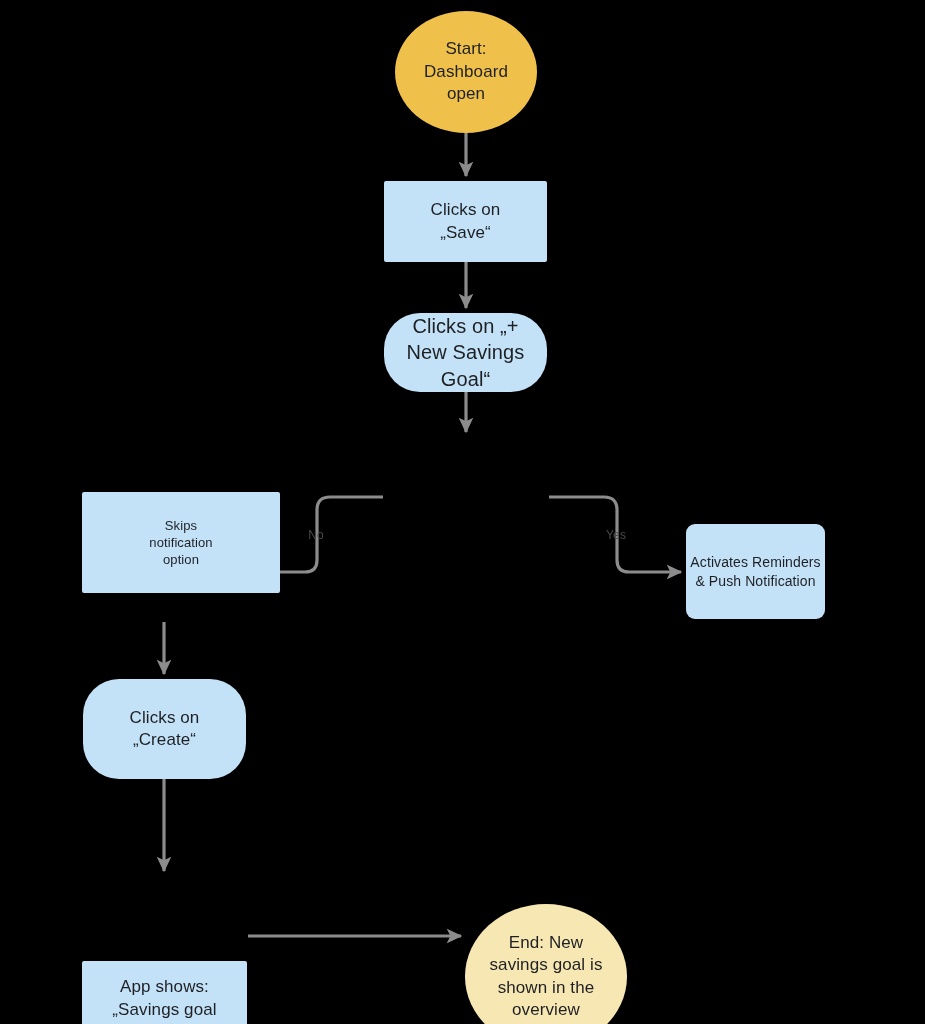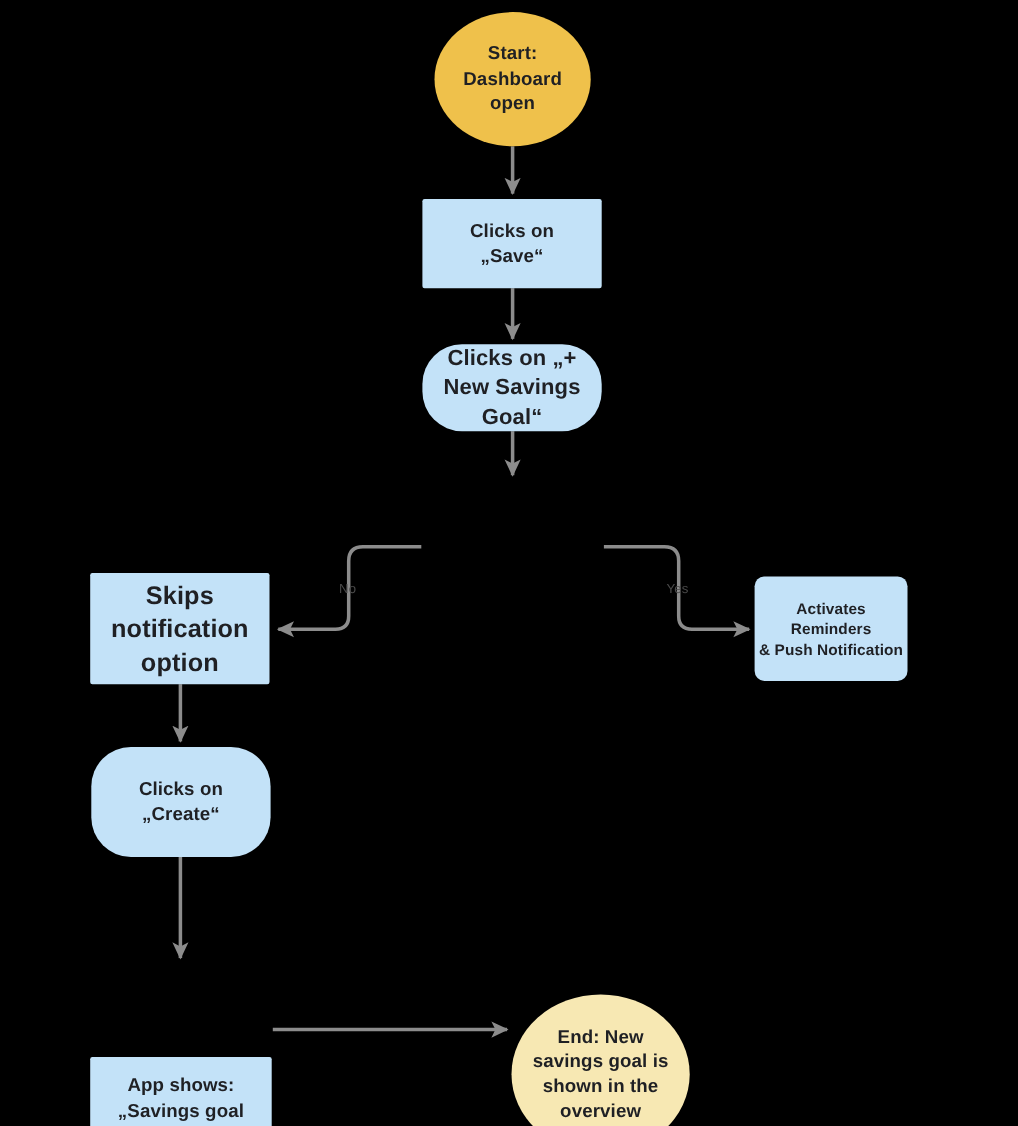--- a/index.html
+++ b/index.html
@@ -21,21 +21,20 @@
     position: absolute;
     box-sizing: border-box;
     display: flex;
     align-items: center;
     justify-content: center;
     text-align: center;
     color: #1f2024;
     line-height: 1.32;
     white-space: pre-line;
     letter-spacing: 0.1px;
-    font-weight: bold;
   }
   .shape-ellipse  { border-radius: 50%; }
   .shape-rect     { border-radius: 2px; }
   .shape-round    { border-radius: 36px; }
   .shape-softrect { border-radius: 9px; }
 
   .fill-blue   { background: #c3e2f8; text-align: center; }
   .fill-gold   { background: #efc14b; }
   .fill-cream  { background: #f7e8b3; }
 
@@ -89,21 +88,21 @@
     <span>Clicks on
 „Save“</span>
   </div>
 
   <div class="node shape-round fill-blue" style="left:384px; top:313px; width:163px; height:79px; font-size:20px;">
     <span>Clicks on „+
 New Savings Goal“</span>
   </div>
 
 
-  <div class="node shape-rect fill-blue" style="left:82px; top:521px; width:163px; height:101px; font-size:23px;">
+  <div class="node shape-rect fill-blue" style="left:82px; top:492px; width:198px; height:101px; font-size:13px;">
     <span>Skips
 notification
 option</span>
   </div>
 
   <div class="node shape-softrect fill-blue" style="left:686px; top:524px; width:139px; height:95px; font-size:14px;">
     <span>Activates Reminders
 &amp; Push Notification</span>
   </div>
 

